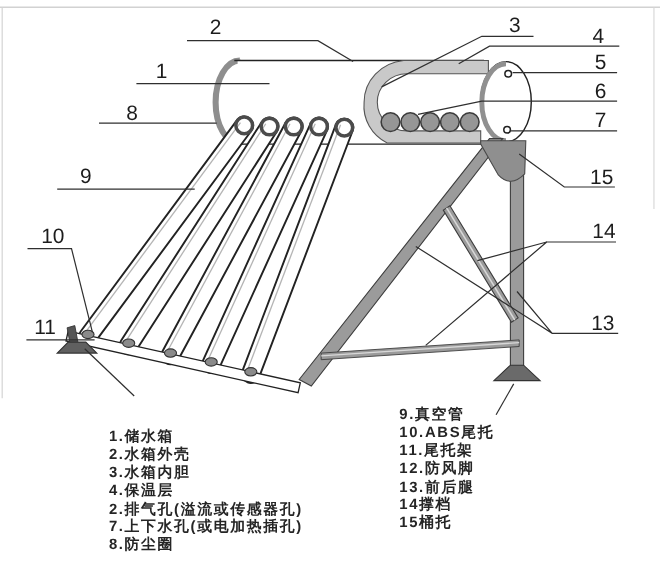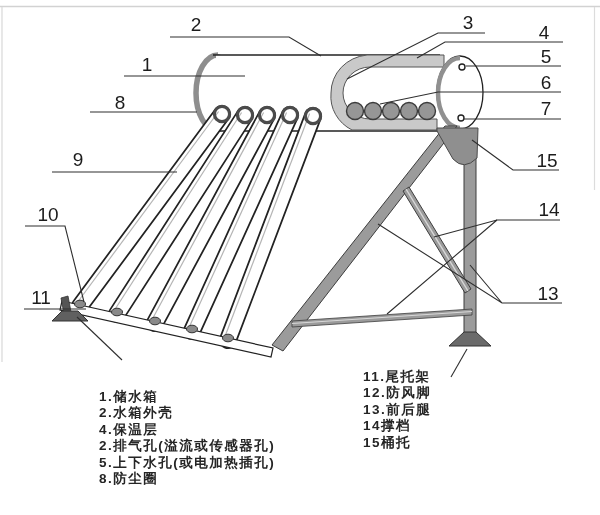--- a/index.html
+++ b/index.html
@@ -161,25 +161,28 @@
       <text class="callout-num" x="41" y="304">11</text>
       <text class="callout-num" x="548" y="300">13</text>
       <text class="callout-num" x="549" y="216">14</text>
       <text class="callout-num" x="547" y="167">15</text>
     </g>
   </svg>
 
   <div id="legend-left" class="legend-col">
     <div>1.储水箱</div>
     <div>2.水箱外壳</div>
+    <div>3.水箱内胆</div>
     <div>4.保温层</div>
     <div>2.排气孔(溢流或传感器孔)</div>
-    <div>5.上下水孔(或电加热插孔)</div>
+    <div>7.上下水孔(或电加热插孔)</div>
     <div>8.防尘圈</div>
   </div>
   <div id="legend-right" class="legend-col">
+    <div>9.真空管</div>
+    <div>10.ABS尾托</div>
     <div>11.尾托架</div>
     <div>12.防风脚</div>
     <div>13.前后腿</div>
     <div>14撑档</div>
     <div>15桶托</div>
   </div>
 </div>
 
 </body></html>

